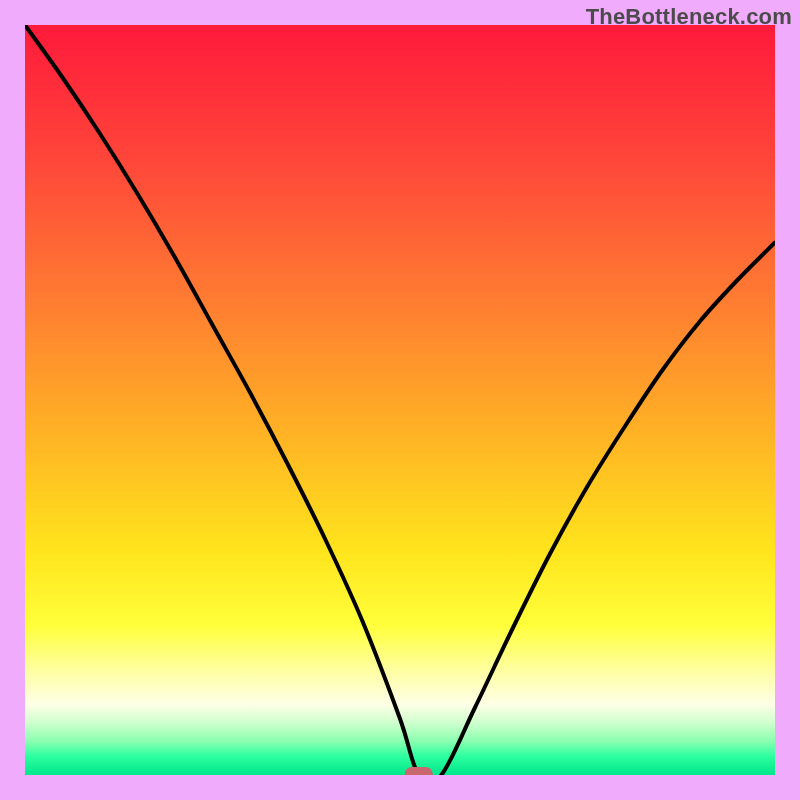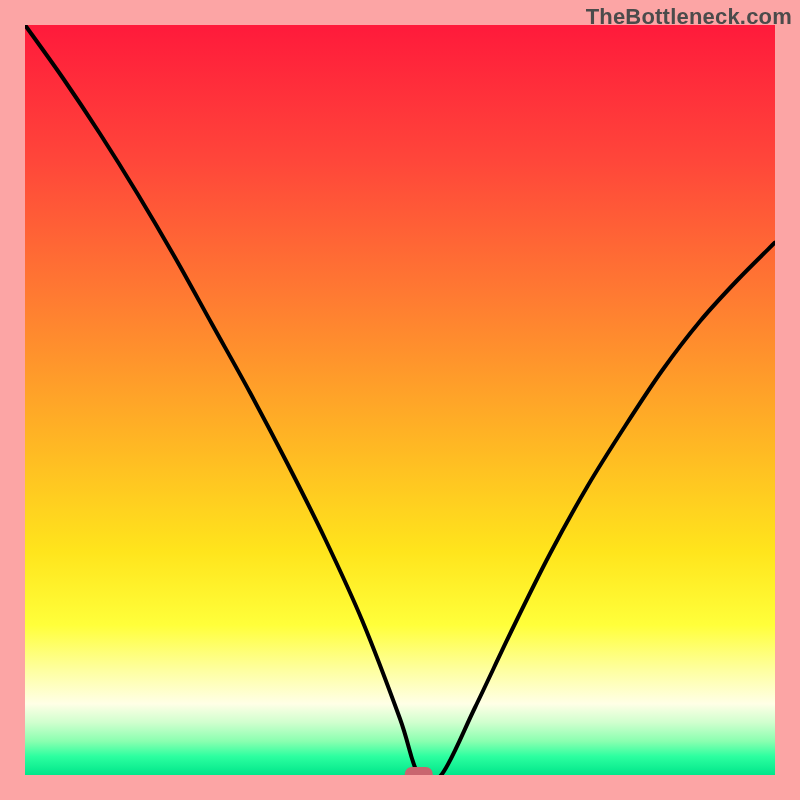--- a/index.html
+++ b/index.html
@@ -8,21 +8,21 @@
     width: 800px;
     height: 800px;
     background: #000;
     overflow: hidden;
     font-family: Arial, Helvetica, sans-serif;
   }
   .frame {
     position: relative;
     width: 800px;
     height: 800px;
-    background: #fca5a5;
+    background: #f0abfc;
   }
   .watermark {
     position: absolute;
     top: 4px;
     right: 8px;
     color: #4b4b4b;
     font-size: 22px;
     font-weight: 600;
     letter-spacing: 0.2px;
     z-index: 5;

